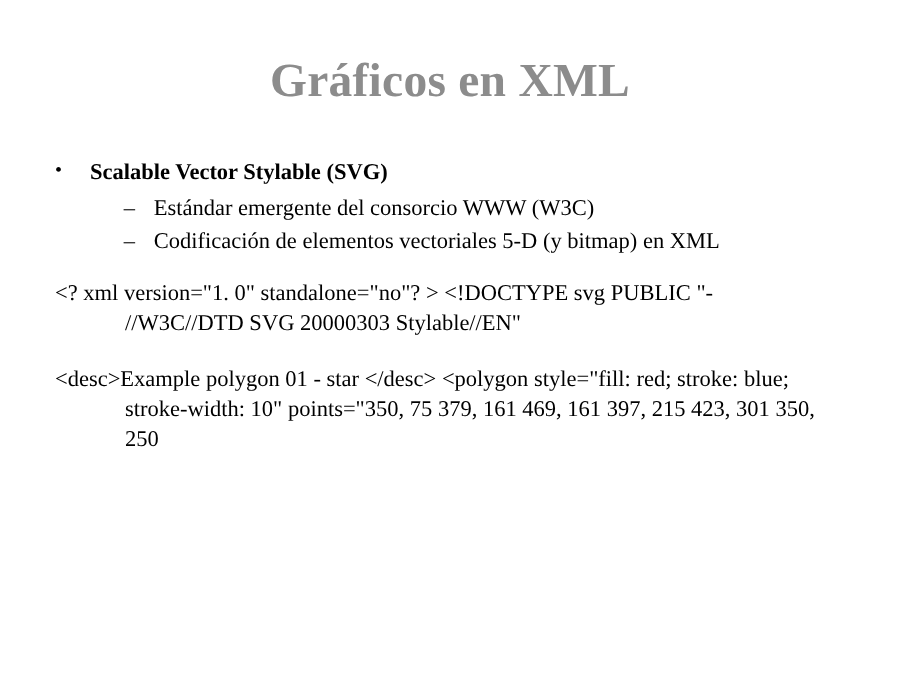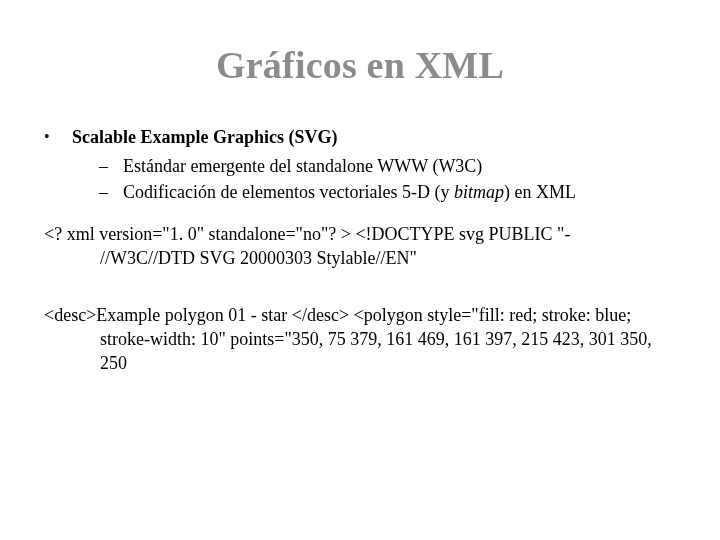--- a/index.html
+++ b/index.html
@@ -50,50 +50,50 @@
     margin-left: 55px;
     margin-bottom: 2px;
   }
   .l2 .dash {
     width: 24px;
     flex: 0 0 24px;
   }
   .l2 .txt {
     font-weight: normal;
   }
-  .ital { font-style: italic; }
+  .ital { }
   .code-para {
     margin: 16px 0 0 0;
   }
   .code-para .firstline {
     display: block;
   }
   .code-para .indent {
     display: block;
     margin-left: 56px;
   }
-  .para2 { margin-top: 32px; }
+  .para2 { margin-top: 20px; }
 </style>
 </head>
 <body>
 
 <div class="slide">
 
   <div class="title">Gráficos en XML</div>
 
   <div class="bullets">
 
     <div class="l1">
       <span class="dot">•</span>
-      <span class="txt">Scalable Example Graphics (SVG)</span>
+      <span class="txt">Scalable Vector Stylable (SVG)</span>
     </div>
 
     <div class="l2">
       <span class="dash">–</span>
-      <span class="txt">Estándar emergente del standalone WWW (W3C)</span>
+      <span class="txt">Estándar emergente del consorcio WWW (W3C)</span>
     </div>
 
     <div class="l2">
       <span class="dash">–</span>
       <span class="txt">
         <span>Codificación de elementos vectoriales 5-D (y </span><span class="ital">bitmap</span><span>) en XML</span>
       </span>
     </div>
 
   </div>

